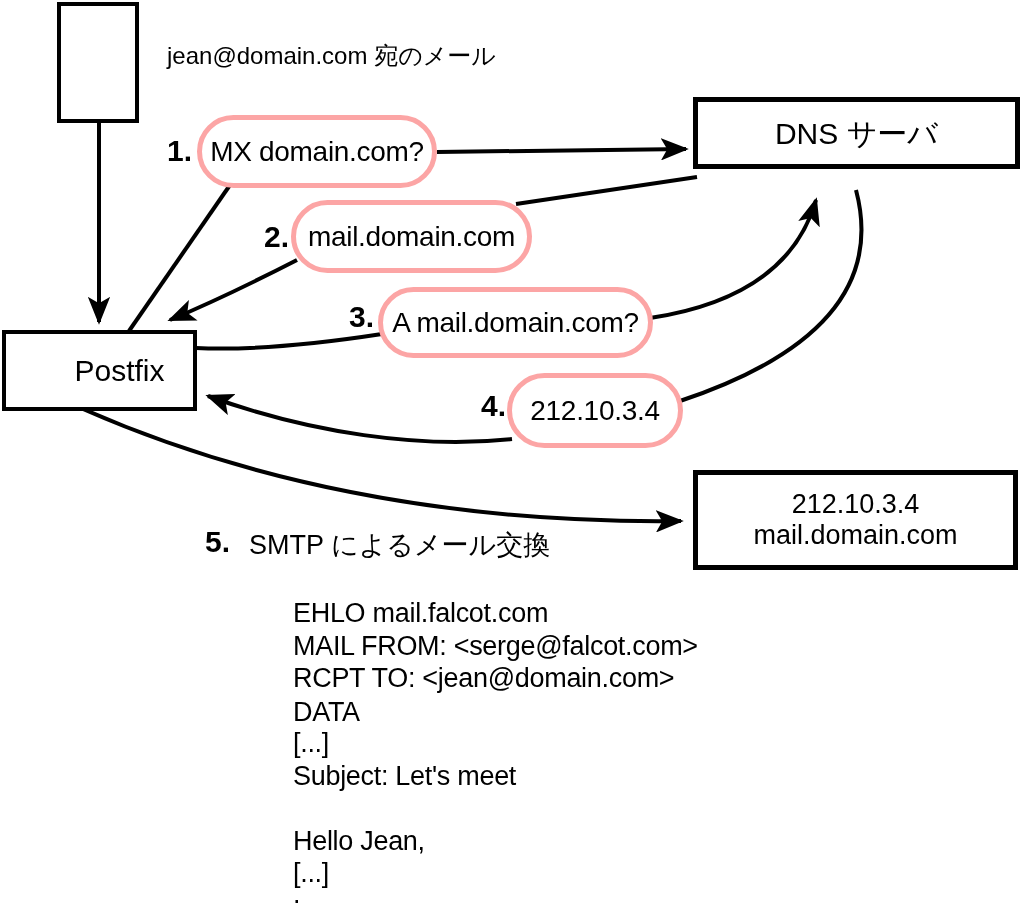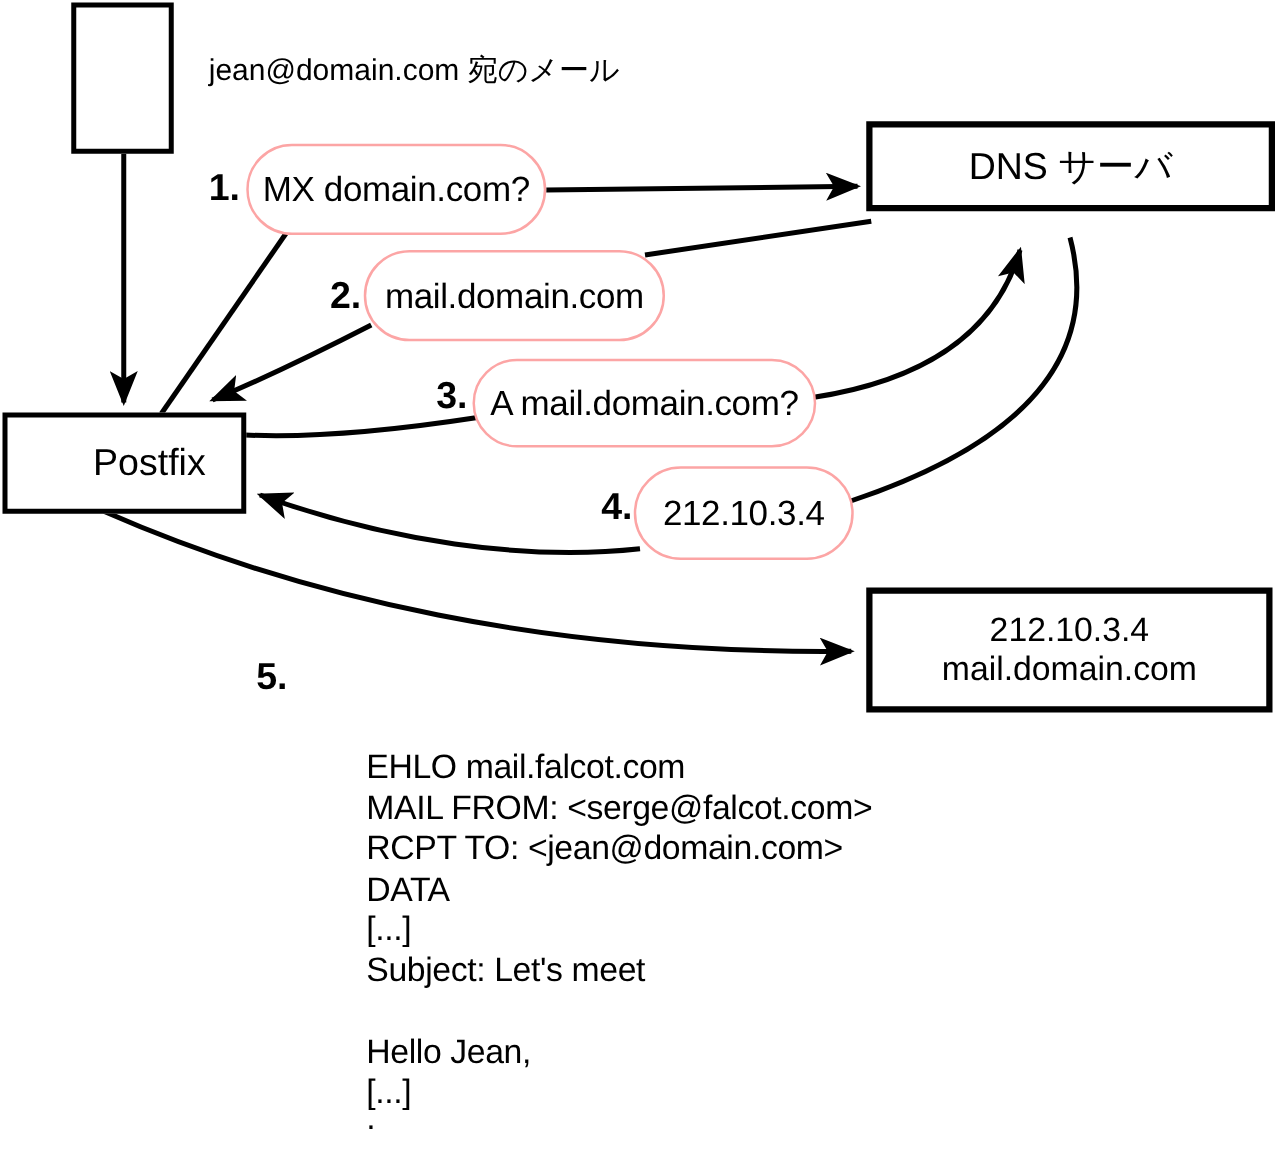--- a/index.html
+++ b/index.html
@@ -42,21 +42,21 @@
   }
   #dns-node {
     left: 693px; top: 97px; width: 327px; height: 72px;
   }
   #mailserver-node {
     left: 693px; top: 470px; width: 325px; height: 100px;
   }
   .pill {
     position: absolute;
     background: #ffffff;
-    border: 2px solid #fca5a5;
+    border: 5px solid #fca5a5;
     border-radius: 40px;
     display: flex;
     align-items: center;
     justify-content: center;
     z-index: 2;
     font-size: 28px;
     letter-spacing: -0.3px;
     white-space: nowrap;
   }
   #pill-1 { left: 197px; top: 115px; width: 240px; height: 73px; }
@@ -156,20 +156,21 @@
   <div id="dns-node" class="node">
     <span class="node-label">DNS サーバ</span>
   </div>
 
   <div id="mailserver-node" class="node">
     <span class="node-line">212.10.3.4</span>
     <span class="node-line">mail.domain.com</span>
   </div>
 
   <div id="num-5" class="step-num">5.</div>
+  <div id="step5-label">SMTP によるメール交換</div>
 
   <div>
     <div class="smtp-line" style="top:597px">EHLO mail.falcot.com</div>
     <div class="smtp-line" style="top:629.5px">MAIL FROM: &lt;serge@falcot.com&gt;</div>
     <div class="smtp-line" style="top:662px">RCPT TO: &lt;jean@domain.com&gt;</div>
     <div class="smtp-line" style="top:696px">DATA</div>
     <div class="smtp-line" style="top:727px">[...]</div>
     <div class="smtp-line" style="top:759.5px">Subject: Let's meet</div>
     <div class="smtp-line" style="top:792px"></div>
     <div class="smtp-line" style="top:824.5px">Hello Jean,</div>

